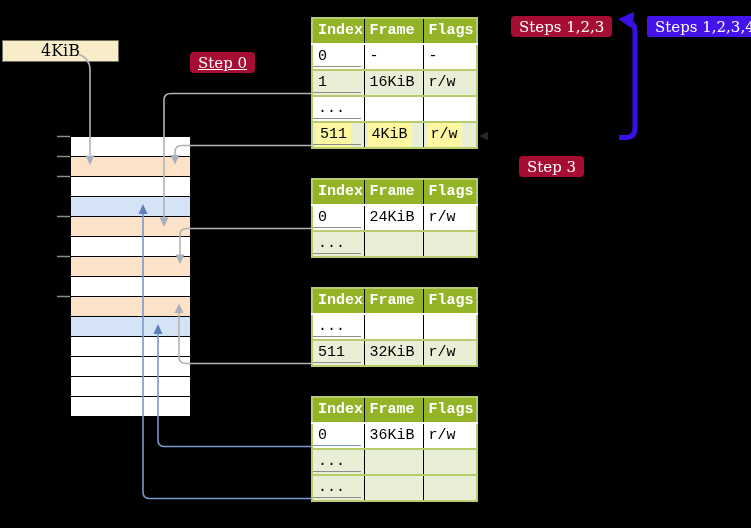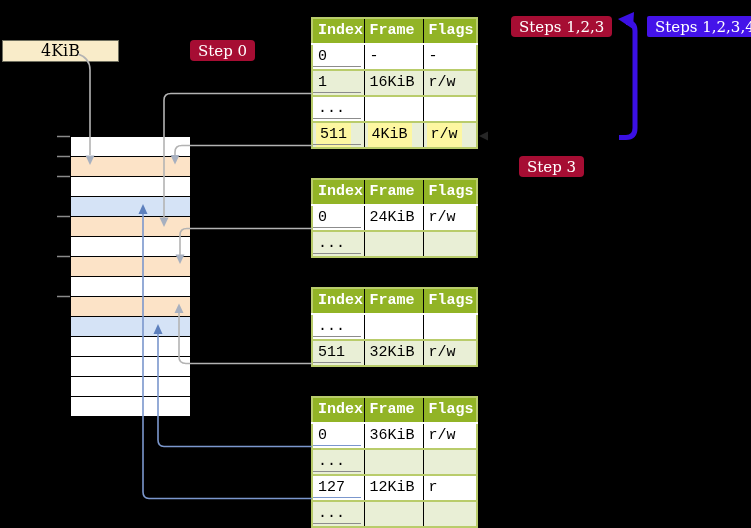--- a/index.html
+++ b/index.html
@@ -32,21 +32,21 @@
     box-sizing:border-box;background:var(--box_beige);border:1px solid #6f6f5f;
     color:#000;font-size:16px;line-height:20px;text-align:center;
   }
   
   .badge{
     position:absolute;color:#fff;font-size:15px;line-height:20px;height:20px;
     padding:1px 8px 0 8px;border-radius:4px;white-space:nowrap;
   }
   .badge.red{background:var(--badge_red);}
   .badge.blue{background:var(--badge_blue);border-radius:2px;}
-  #badge-step0{left:190px;top:40px;}
+  #badge-step0{left:190px;top:52px;text-decoration:underline;}
   #badge-steps123{left:511px;top:16px;}
   #badge-steps1234{left:647px;top:16px;}
   #badge-step4{left:519px;top:156px;}
   
   #memory{
     position:absolute;left:70px;top:136px;width:121px;height:280px;
     box-sizing:border-box;border-top:1px solid #000;
   }
   .mem-row{height:20px;box-sizing:border-box;border-bottom:1px solid #000;
     border-left:1px solid #000;border-right:1px solid #000;background:#fff;}
@@ -230,25 +230,20 @@
       <tr class="ul-blue">
         <td class="idx"><span class="cellv">0</span></td>
         <td><span class="cellv">36KiB</span></td>
         <td><span class="cellv">r/w</span></td>
       </tr>
       <tr class="alt">
         <td class="idx"><span class="cellv">...</span></td>
         <td><span class="cellv"></span></td>
         <td><span class="cellv"></span></td>
       </tr>
-      <tr class="ul-blue">
-        <td class="idx"><span class="cellv">127</span></td>
-        <td><span class="cellv">12KiB</span></td>
-        <td><span class="cellv">r</span></td>
-      </tr>
       <tr class="alt">
         <td class="idx"><span class="cellv">...</span></td>
         <td><span class="cellv"></span></td>
         <td><span class="cellv"></span></td>
       </tr>
     </tbody>
       </table>
   </div>
 
   <svg id="overlay" viewBox="0 0 751 528" xmlns="http://www.w3.org/2000/svg">

